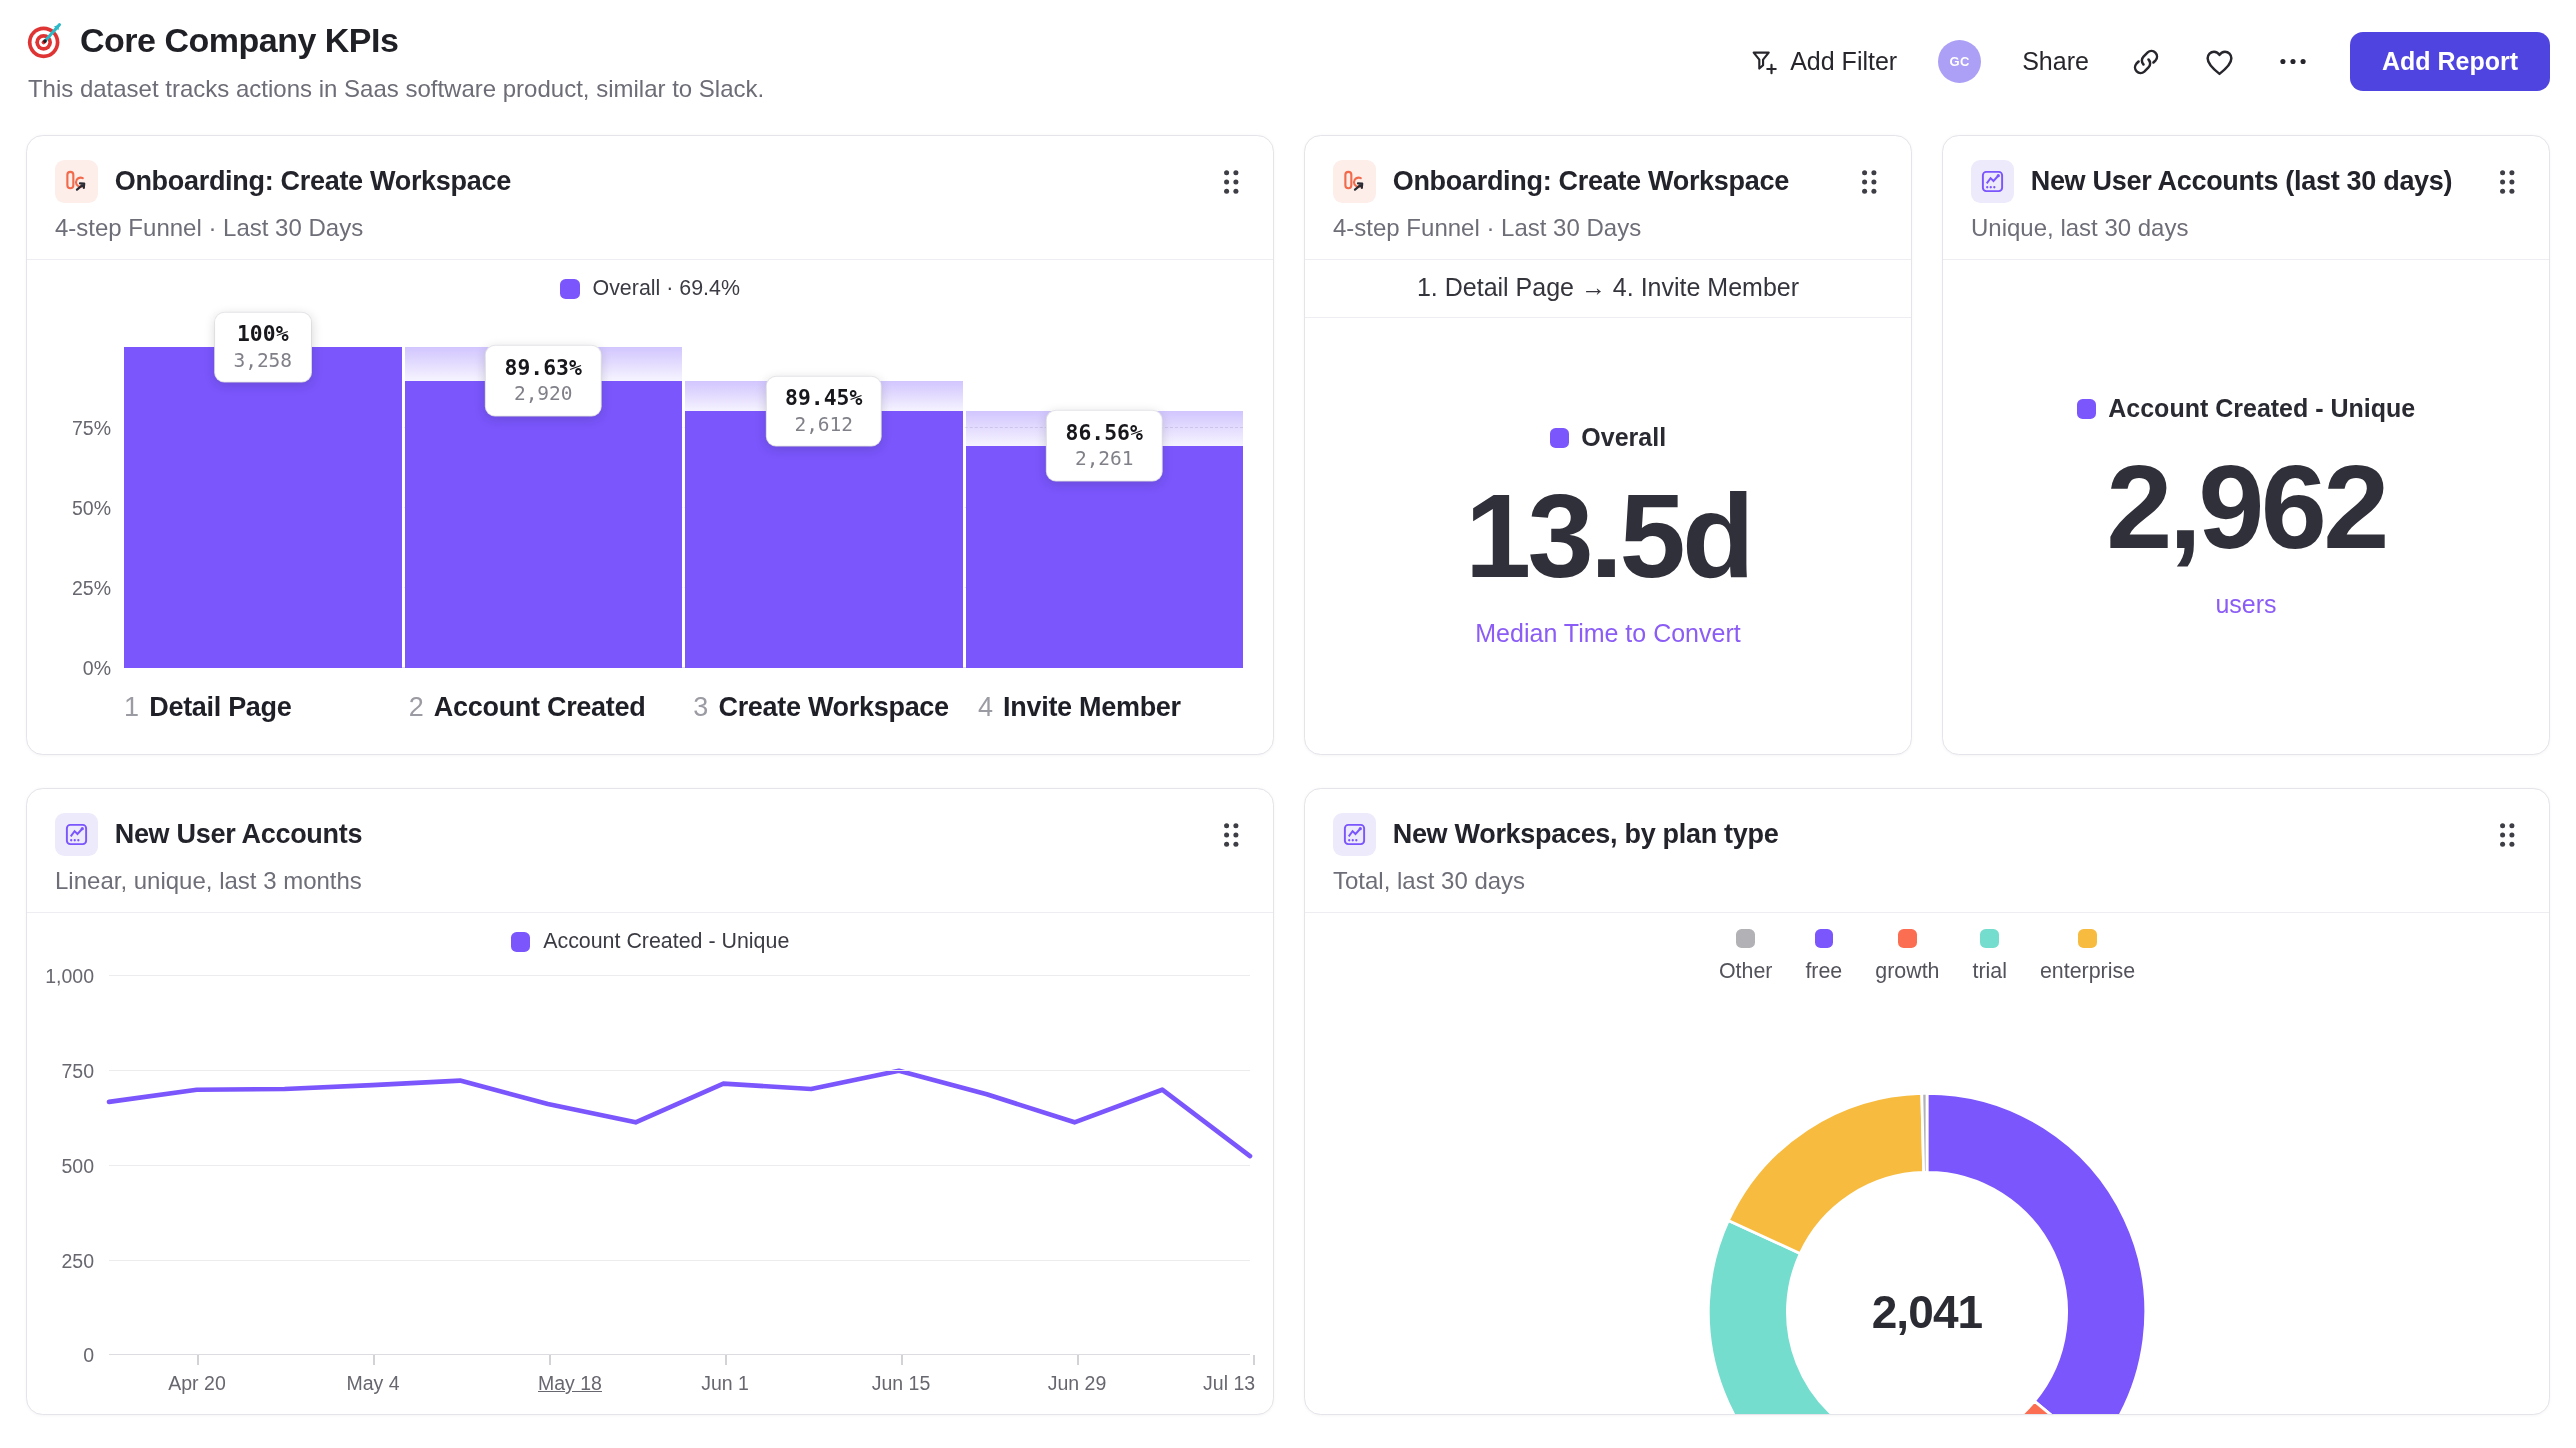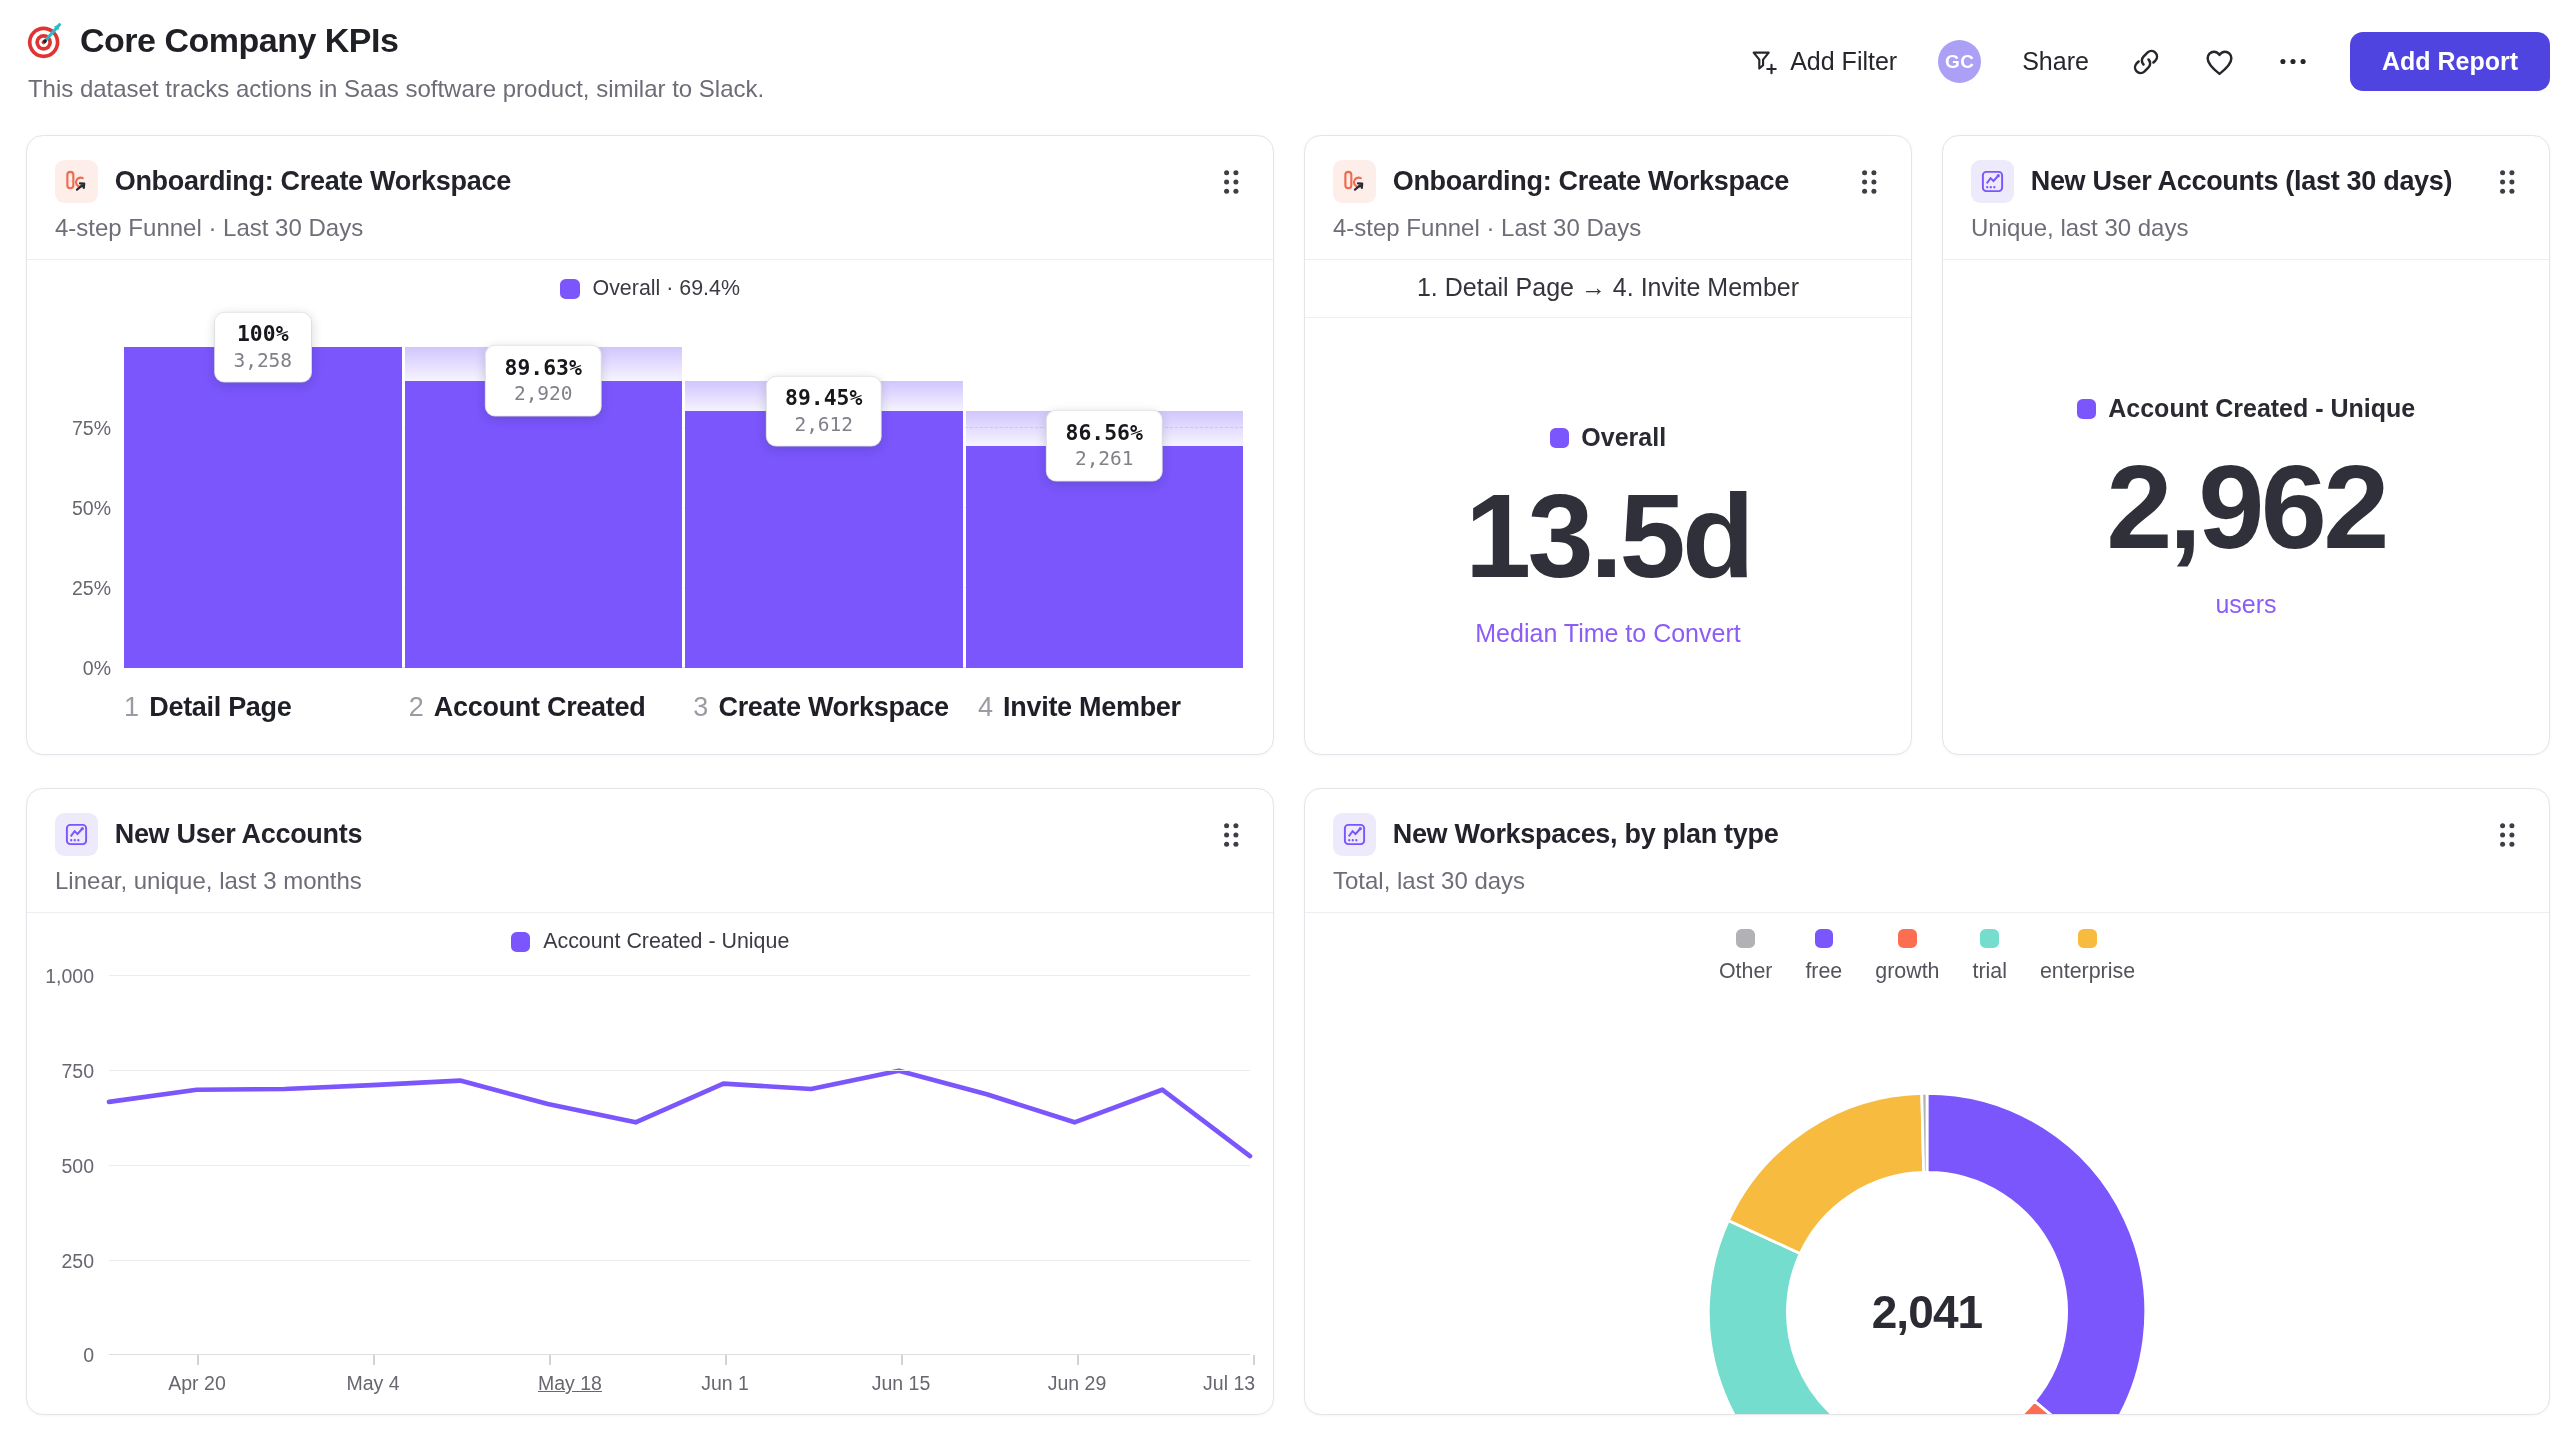--- a/index.html
+++ b/index.html
@@ -6,21 +6,21 @@
   body{width:2576px;height:1449px;font-family:"Liberation Sans","DejaVu Sans",sans-serif;color:#23232b;overflow:hidden;}
   .page{padding:0 26px;box-sizing:border-box;}
 
   
   .topbar{display:flex;justify-content:space-between;align-items:flex-start;padding-top:9px;margin-top:12px;}
   .title-row{display:flex;align-items:center;gap:15px;}
   .title-row h1{font-size:34px;font-weight:700;margin:0;letter-spacing:-0.5px;color:#1f1f26;}
   .page-sub{margin:15px 0 0 1.9px;font-size:24px;color:#6d6d77;}
   .actions{display:flex;align-items:center;gap:41px;margin-top:11px;}
   .action{display:flex;align-items:center;gap:11px;font-size:25px;font-weight:500;color:#26262c;cursor:pointer;white-space:nowrap;}
-  .avatar{width:43px;height:43px;border-radius:50%;background:#ab9ff6;color:#fff;font-size:19px;font-weight:700;display:flex;align-items:center;justify-content:center;letter-spacing:0.5px;}
+  .avatar{width:43px;height:43px;border-radius:50%;background:#ab9ff6;color:#fff;font-size:13px;font-weight:700;display:flex;align-items:center;justify-content:center;letter-spacing:0.5px;}
   .icon-btn{display:flex;align-items:center;cursor:pointer;}
   .add-report{border:none;background:#4f44e0;color:#fff;font-family:inherit;font-size:25px;font-weight:600;height:59px;padding:0 32px;border-radius:13px;cursor:pointer;}
 
   
   .grid{display:grid;grid-template-columns:1248px 608px 608px;grid-template-rows:620px 627px;gap:33px 30px;margin-top:32px;}
   .card{background:#fff;border:1.9px solid #e4e4ea;border-radius:16.7px;box-shadow:0 0.9px 2.8px rgba(20,20,40,.04);overflow:hidden;display:flex;flex-direction:column;box-sizing:border-box;}
   .span2{grid-column:2 / span 2;}
   .card-head{padding:24px 28px 16.7px 28px;}
   .head-row{display:flex;align-items:center;gap:16.7px;}
   .head-row h2{font-size:27px;font-weight:700;margin:0;color:#23232b;flex:0 1 auto;letter-spacing:-0.3px;}

